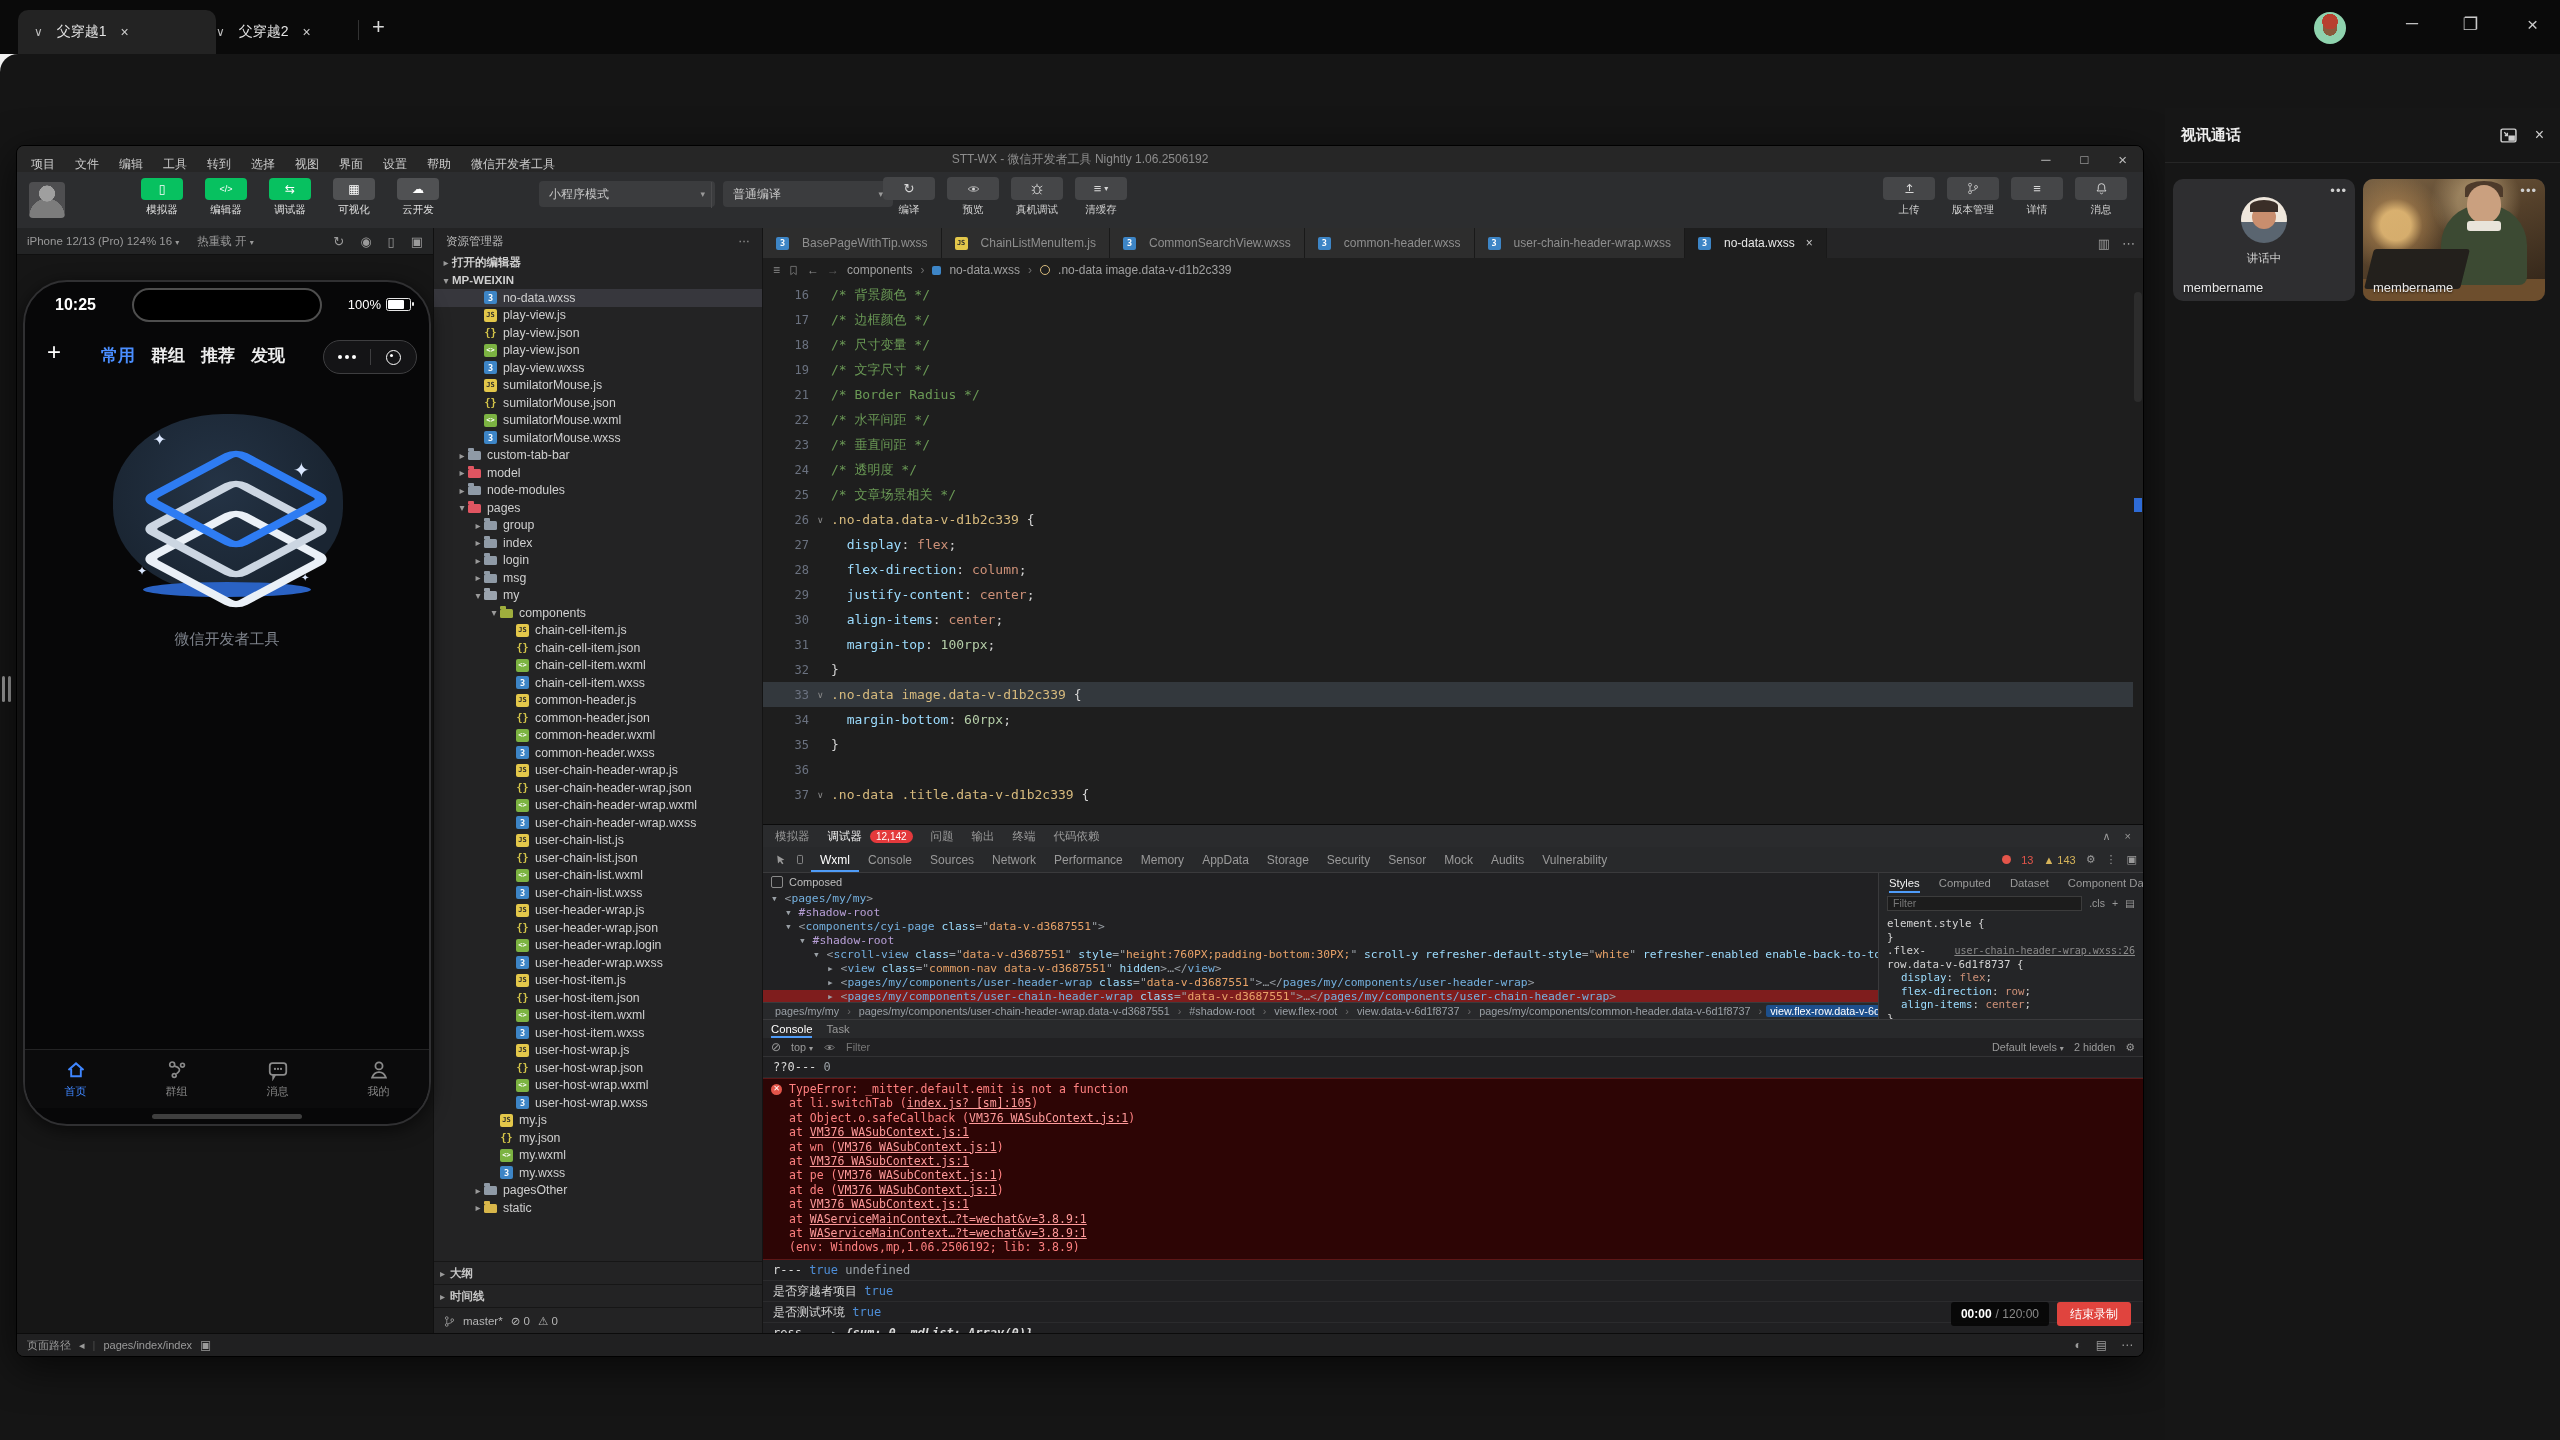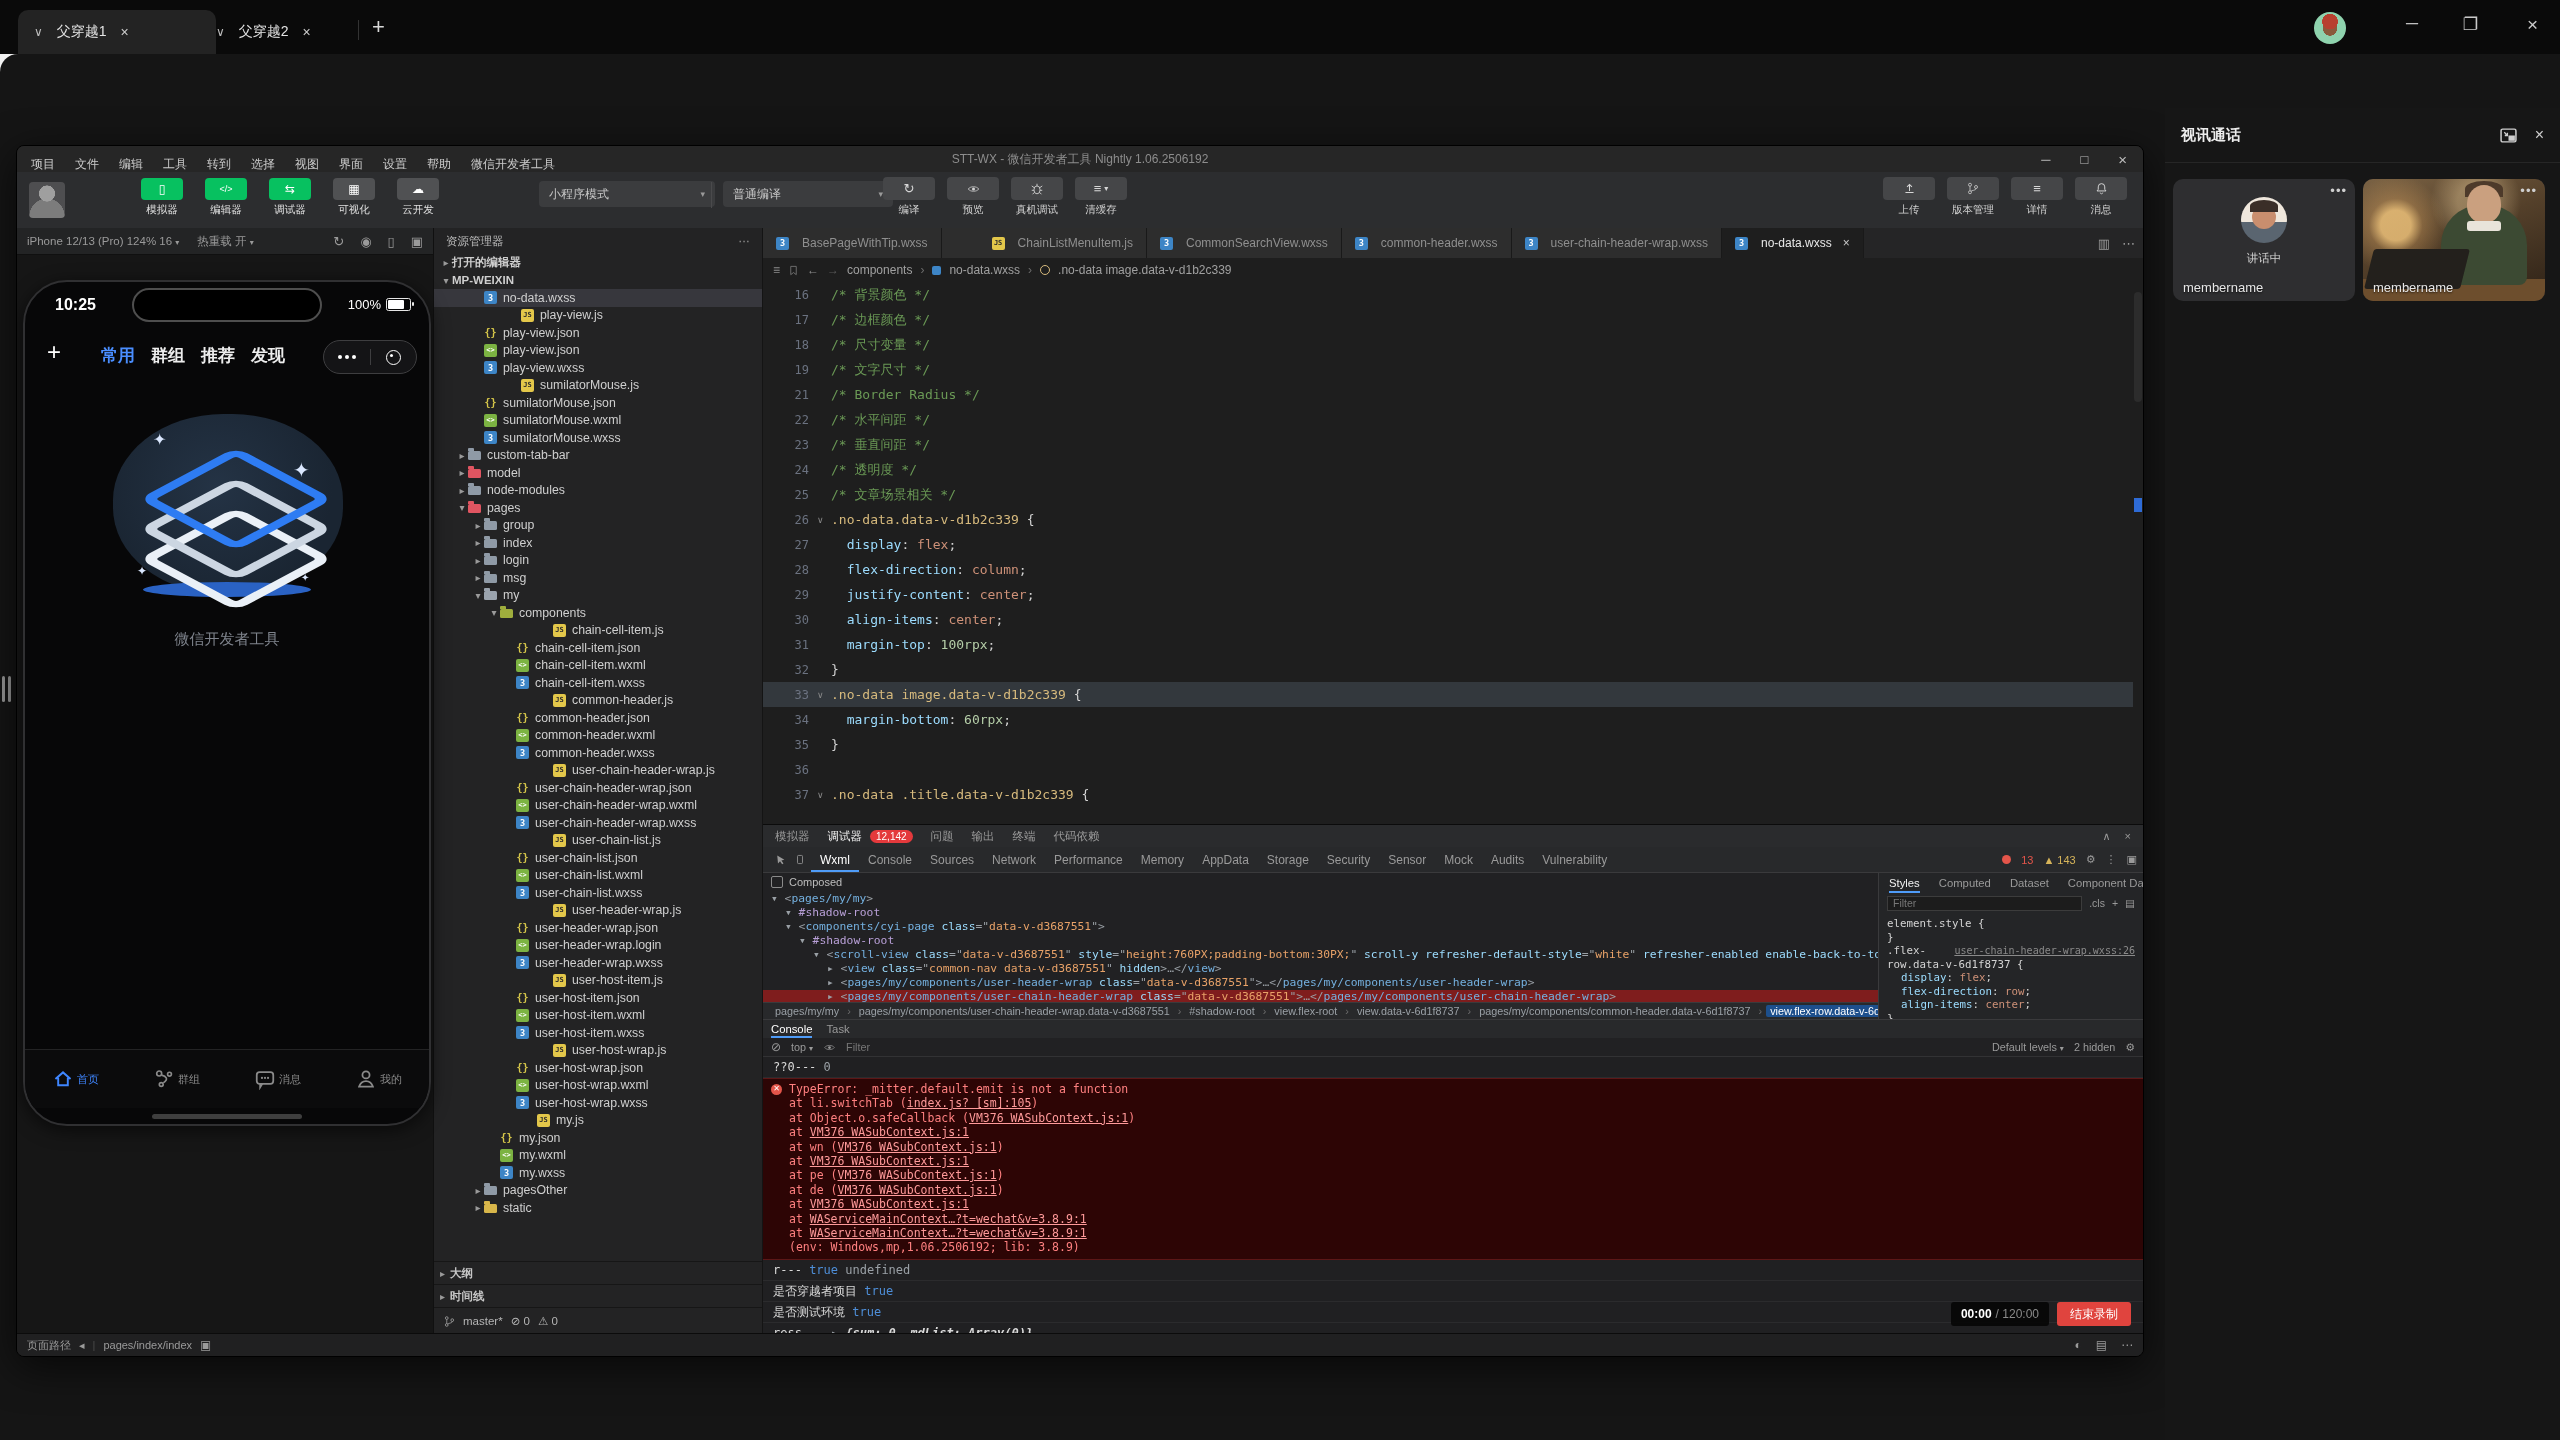--- a/index.html
+++ b/index.html
@@ -82,36 +82,36 @@
   .capsule .targ i::after{content:"";position:absolute;left:3.5px;top:3.5px;width:3px;height:3px;background:#fff;border-radius:50%;}
   .blob{position:absolute;left:88px;top:132px;width:230px;height:180px;border-radius:48%;background:radial-gradient(circle at 45% 40%,#243345,#1a2532 70%);}
   .dia{position:absolute;left:160px;width:84px;height:84px;border-radius:12px;transform:scale(1.35,.72) rotate(45deg);background:transparent;}
   .dia.d1{top:166px;border:9px solid #2e7cf3;z-index:3;}
   .dia.d2{top:196px;border:9px solid #ccd6e2;z-index:2;}
   .dia.d3{top:226px;border:9px solid #eaf0f7;z-index:1;}
   .lshadow{position:absolute;left:118px;top:300px;width:168px;height:15px;background:#2a62c4;border-radius:50%;}
   .spark{position:absolute;color:#dbe8ff;}
   .ph-empty{position:absolute;left:0;right:0;top:348px;text-align:center;font-size:15px;color:#7e838c;}
   #ph-tabbar{position:absolute;left:0;right:0;bottom:16px;height:58px;border-top:1px solid #232324;display:flex;background:#0b0b0c;}
-  .pt-item{flex:1;display:flex;flex-direction:row;align-items:center;justify-content:center;gap:3px;color:#8a8a8a;font-size:11px;}
+  .pt-item{flex:1;display:flex;flex-direction:column;align-items:center;justify-content:center;gap:3px;color:#8a8a8a;font-size:11px;}
   .pt-item.on{color:#3f86ff;}
   .pt-item svg{display:block;}
   .homebar{position:absolute;left:50%;transform:translateX(-50%);bottom:5px;width:150px;height:5px;border-radius:3px;background:#3e3e3e;}
 
   
   #explorer{width:328px;flex:0 0 328px;background:#232324;border-right:1px solid #141414;display:flex;flex-direction:column;font-size:12.3px;}
   .ex-head{height:26px;display:flex;align-items:center;color:#bbbbbb;font-size:11.5px;padding:0 12px;}
   .ex-head .more{margin-left:auto;color:#9a9a9a;}
   #ex-tree{flex:1;overflow:hidden;}
   .ex-row{height:17.5px;display:flex;align-items:center;color:#cfcfcf;white-space:nowrap;}
   .ex-row.sel{background:#37373d;}
   .ex-row .chev{width:12px;color:#9a9a9a;font-size:10px;text-align:center;flex:0 0 12px;}
   .fic{flex:0 0 13px;width:13px;height:13px;border-radius:2px;margin-right:6px;display:flex;align-items:center;justify-content:center;
        font-size:7.5px;font-weight:bold;font-family:"DejaVu Sans Mono",monospace;}
-  .fic.js{background:#e3c74a;color:#2b2b2b;font-size:7px;margin-left:37px;}
+  .fic.js{background:#e3c74a;color:#2b2b2b;font-size:7px;}
   .fic.json{color:#d8c84a;font-size:10px;background:transparent;}
   .fic.wxml{background:#7cb342;color:#fff;font-size:7px;}
   .fic.wxss{background:#3d85c6;color:#fff;font-size:8.5px;}
   .folder{flex:0 0 13px;width:13px;height:9px;border-radius:1.5px;margin-right:6px;position:relative;margin-top:1px;}
   .folder::before{content:"";position:absolute;left:0;top:-3px;width:6px;height:3px;border-radius:1px 1px 0 0;background:inherit;}
   .ex-foot{height:22px;border-top:1px solid #161616;display:flex;align-items:center;gap:5px;font-size:11.5px;font-weight:bold;color:#c5c5c5;padding-left:6px;}
   .ex-git{height:26px;border-top:1px solid #161616;display:flex;align-items:center;gap:8px;color:#b5b5b5;font-size:11.5px;padding:0 10px;}
 
   
   #editor{flex:1;min-width:0;position:relative;background:#1e1e1e;}

